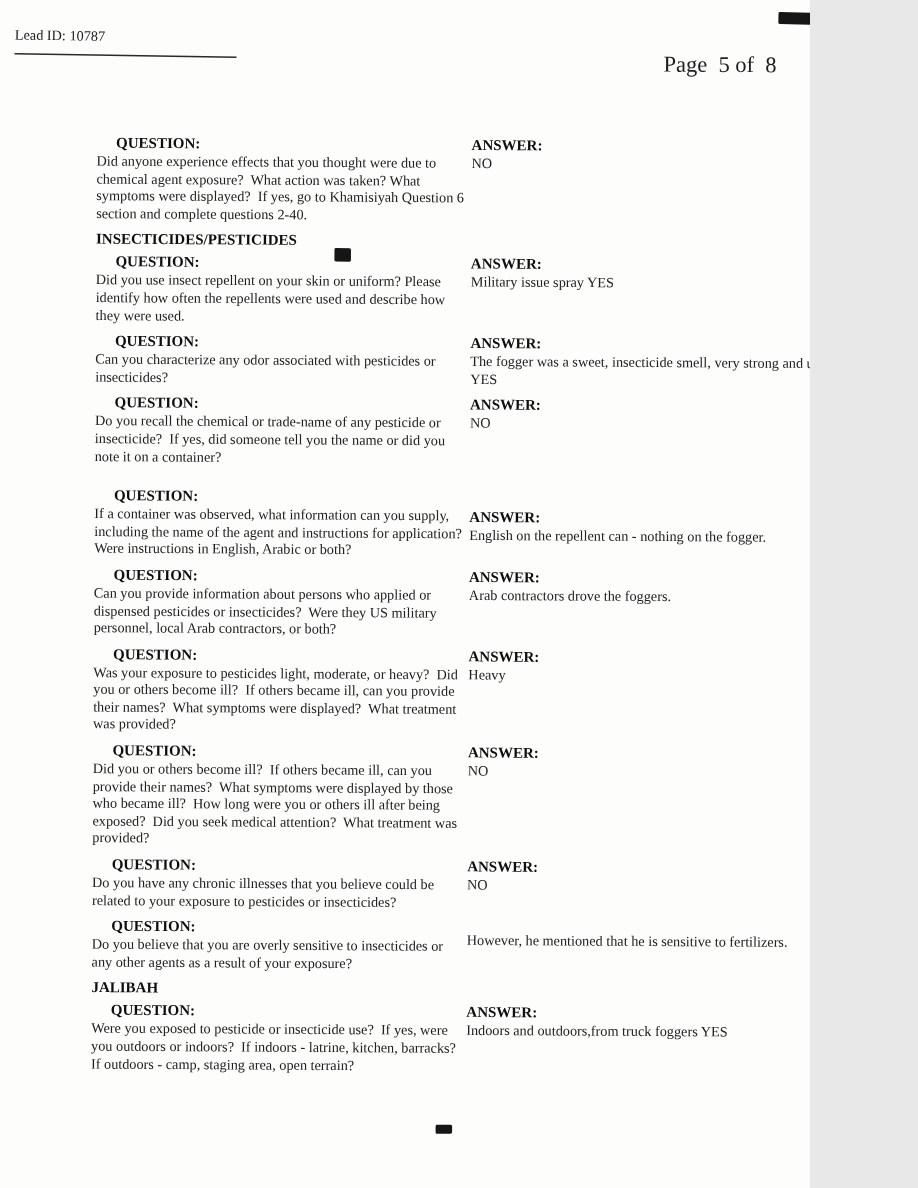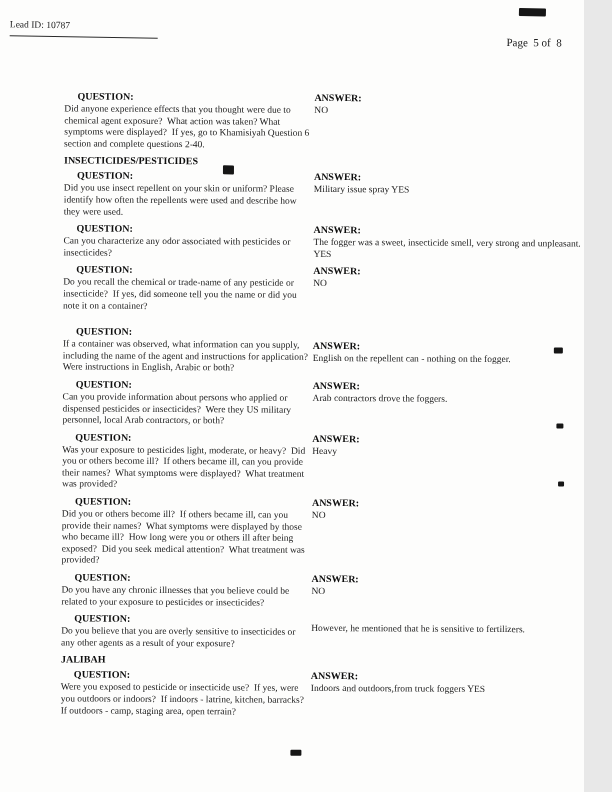--- a/index.html
+++ b/index.html
@@ -1,18 +1,18 @@
 <!DOCTYPE html>
 <html><head>
 <meta charset="utf-8">
 <style>
   html, body { margin: 0; padding: 0; background: #e8e8e8; }
   .sheet {
     position: relative;
-    width: 584px;
+    width: 540px;
     height: 792px;
     background: #fdfdfc;
     overflow: hidden;
     font-family: "Liberation Serif", serif;
     color: #202020;
   }
   .scan {
     position: absolute;
     inset: 0;
     transform: rotate(0.35deg);
@@ -26,21 +26,21 @@
     width: 148px;
     font-size: 9.5px;
     padding-bottom: 6px;
     border-bottom: 1.5px solid #2a2a2a;
     transform: rotate(0.6deg);
   }
   .page-num {
     position: absolute;
     right: 22px;
     top: 33px;
-    font-size: 11px;
+    font-size: 15px;
     white-space: pre;
   }
   
   .content {
     position: absolute;
     left: 65px;
     top: 90px;
     width: 520px;
   }
   .qa-row { display: flex; margin-bottom: 5px; }

